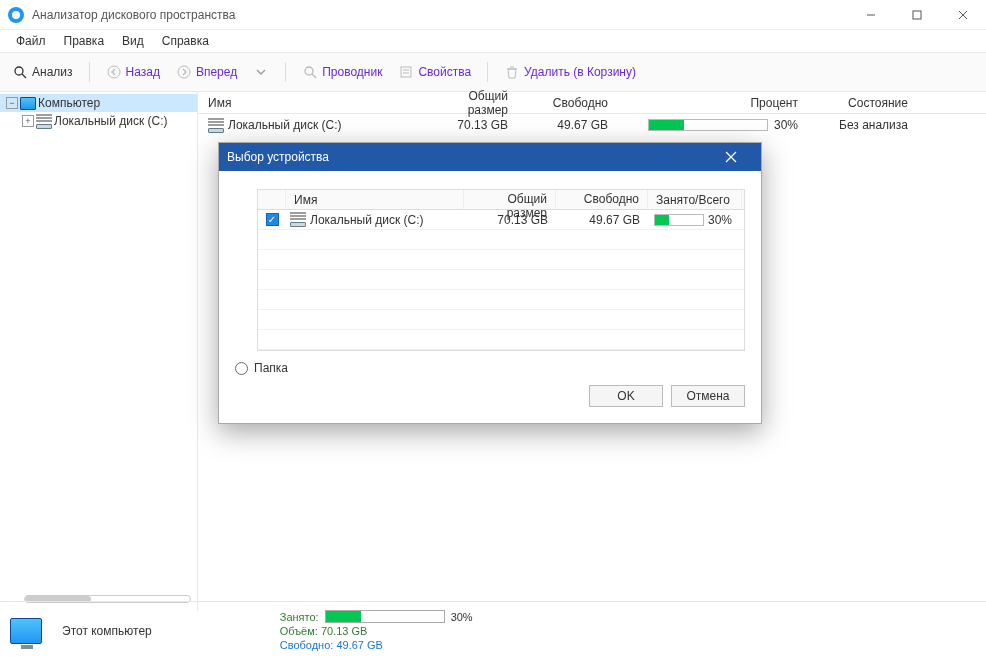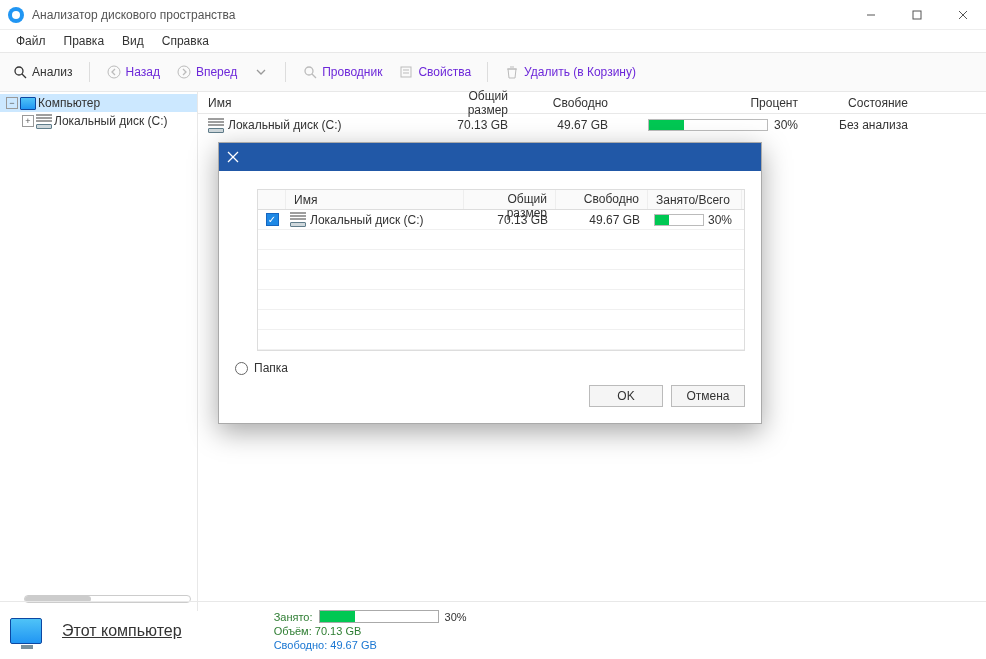--- a/index.html
+++ b/index.html
@@ -50,22 +50,22 @@
 .col-free { flex: 0 0 100px; text-align: right; }
 .col-percent { flex: 0 0 190px; display:flex; align-items:center; gap:6px; justify-content:flex-end; }
 .col-state { flex: 0 0 110px; text-align: right; }
 .prog { width: 120px; height: 12px; border: 1px solid #bbb; background: #fff; }
 .prog-fill { height: 100%; background: #00c853; }
 
 
 .statusbar { position: absolute; bottom: 0; left: 0; right: 0; height: 58px; border-top: 1px solid #e8e8e8; display: flex; align-items: center; padding: 4px 10px; gap: 20px; }
 .status-icon { width: 32px; height: 26px; background: linear-gradient(#4fc3f7,#2196f3); border: 1px solid #0d47a1; border-radius:2px; position:relative; }
 .status-icon::after { content:""; position:absolute; bottom:-6px; left:10px; width:12px; height:4px; background:#78909c; }
-.status-text { font-size: 16px; text-decoration: underline; }
-.status-stats { display:flex; flex-direction:column; gap:2px; font-size:11px; margin-left: 72px; }
+.status-text { font-size: 12px; }
+.status-stats { display:flex; flex-direction:column; gap:2px; font-size:11px; margin-left: 108px; }
 .status-stats .line { display:flex; align-items:center; gap:6px; }
 .green { color: #2e7d32; }
 .blue { color: #1976d2; }
 .sprog { width:120px; height:13px; border:1px solid #aaa; background:#fff; }
 .sprog-fill { height:100%; background:#00c853; }
 
 
 .modal { position: absolute; left: 218px; top: 142px; width: 544px; background: #fff; border: 1px solid #aaa; box-shadow: 0 8px 26px rgba(0,0,0,0.35); }
 .modal-title { height: 28px; background: #2158a7; color: #fff; display: flex; align-items: center; padding: 0 8px; font-size: 12px; }
 .modal-title .mt-text { flex: 1; }
@@ -267,20 +267,21 @@
         </div>
       <span>30%</span>
     </div>
     <div class="line green">Объём: 70.13 GB</div>
     <div class="line blue">Свободно: 49.67 GB</div>
   </div>
 </div>
 
 <div class="modal">
   <div class="modal-title">
+    <span class="mt-text">Выбор устройства</span>
     <span class="modal-close">
       <svg width="12" height="12">
           <line x1="1" y1="1" x2="11" y2="11" stroke="#fff" stroke-width="1.3"></line>
           <line x1="11" y1="1" x2="1" y2="11" stroke="#fff" stroke-width="1.3"></line>
         </svg>
     </span>
   </div>
   <div class="modal-body">
 
     <div class="dlg-table">

